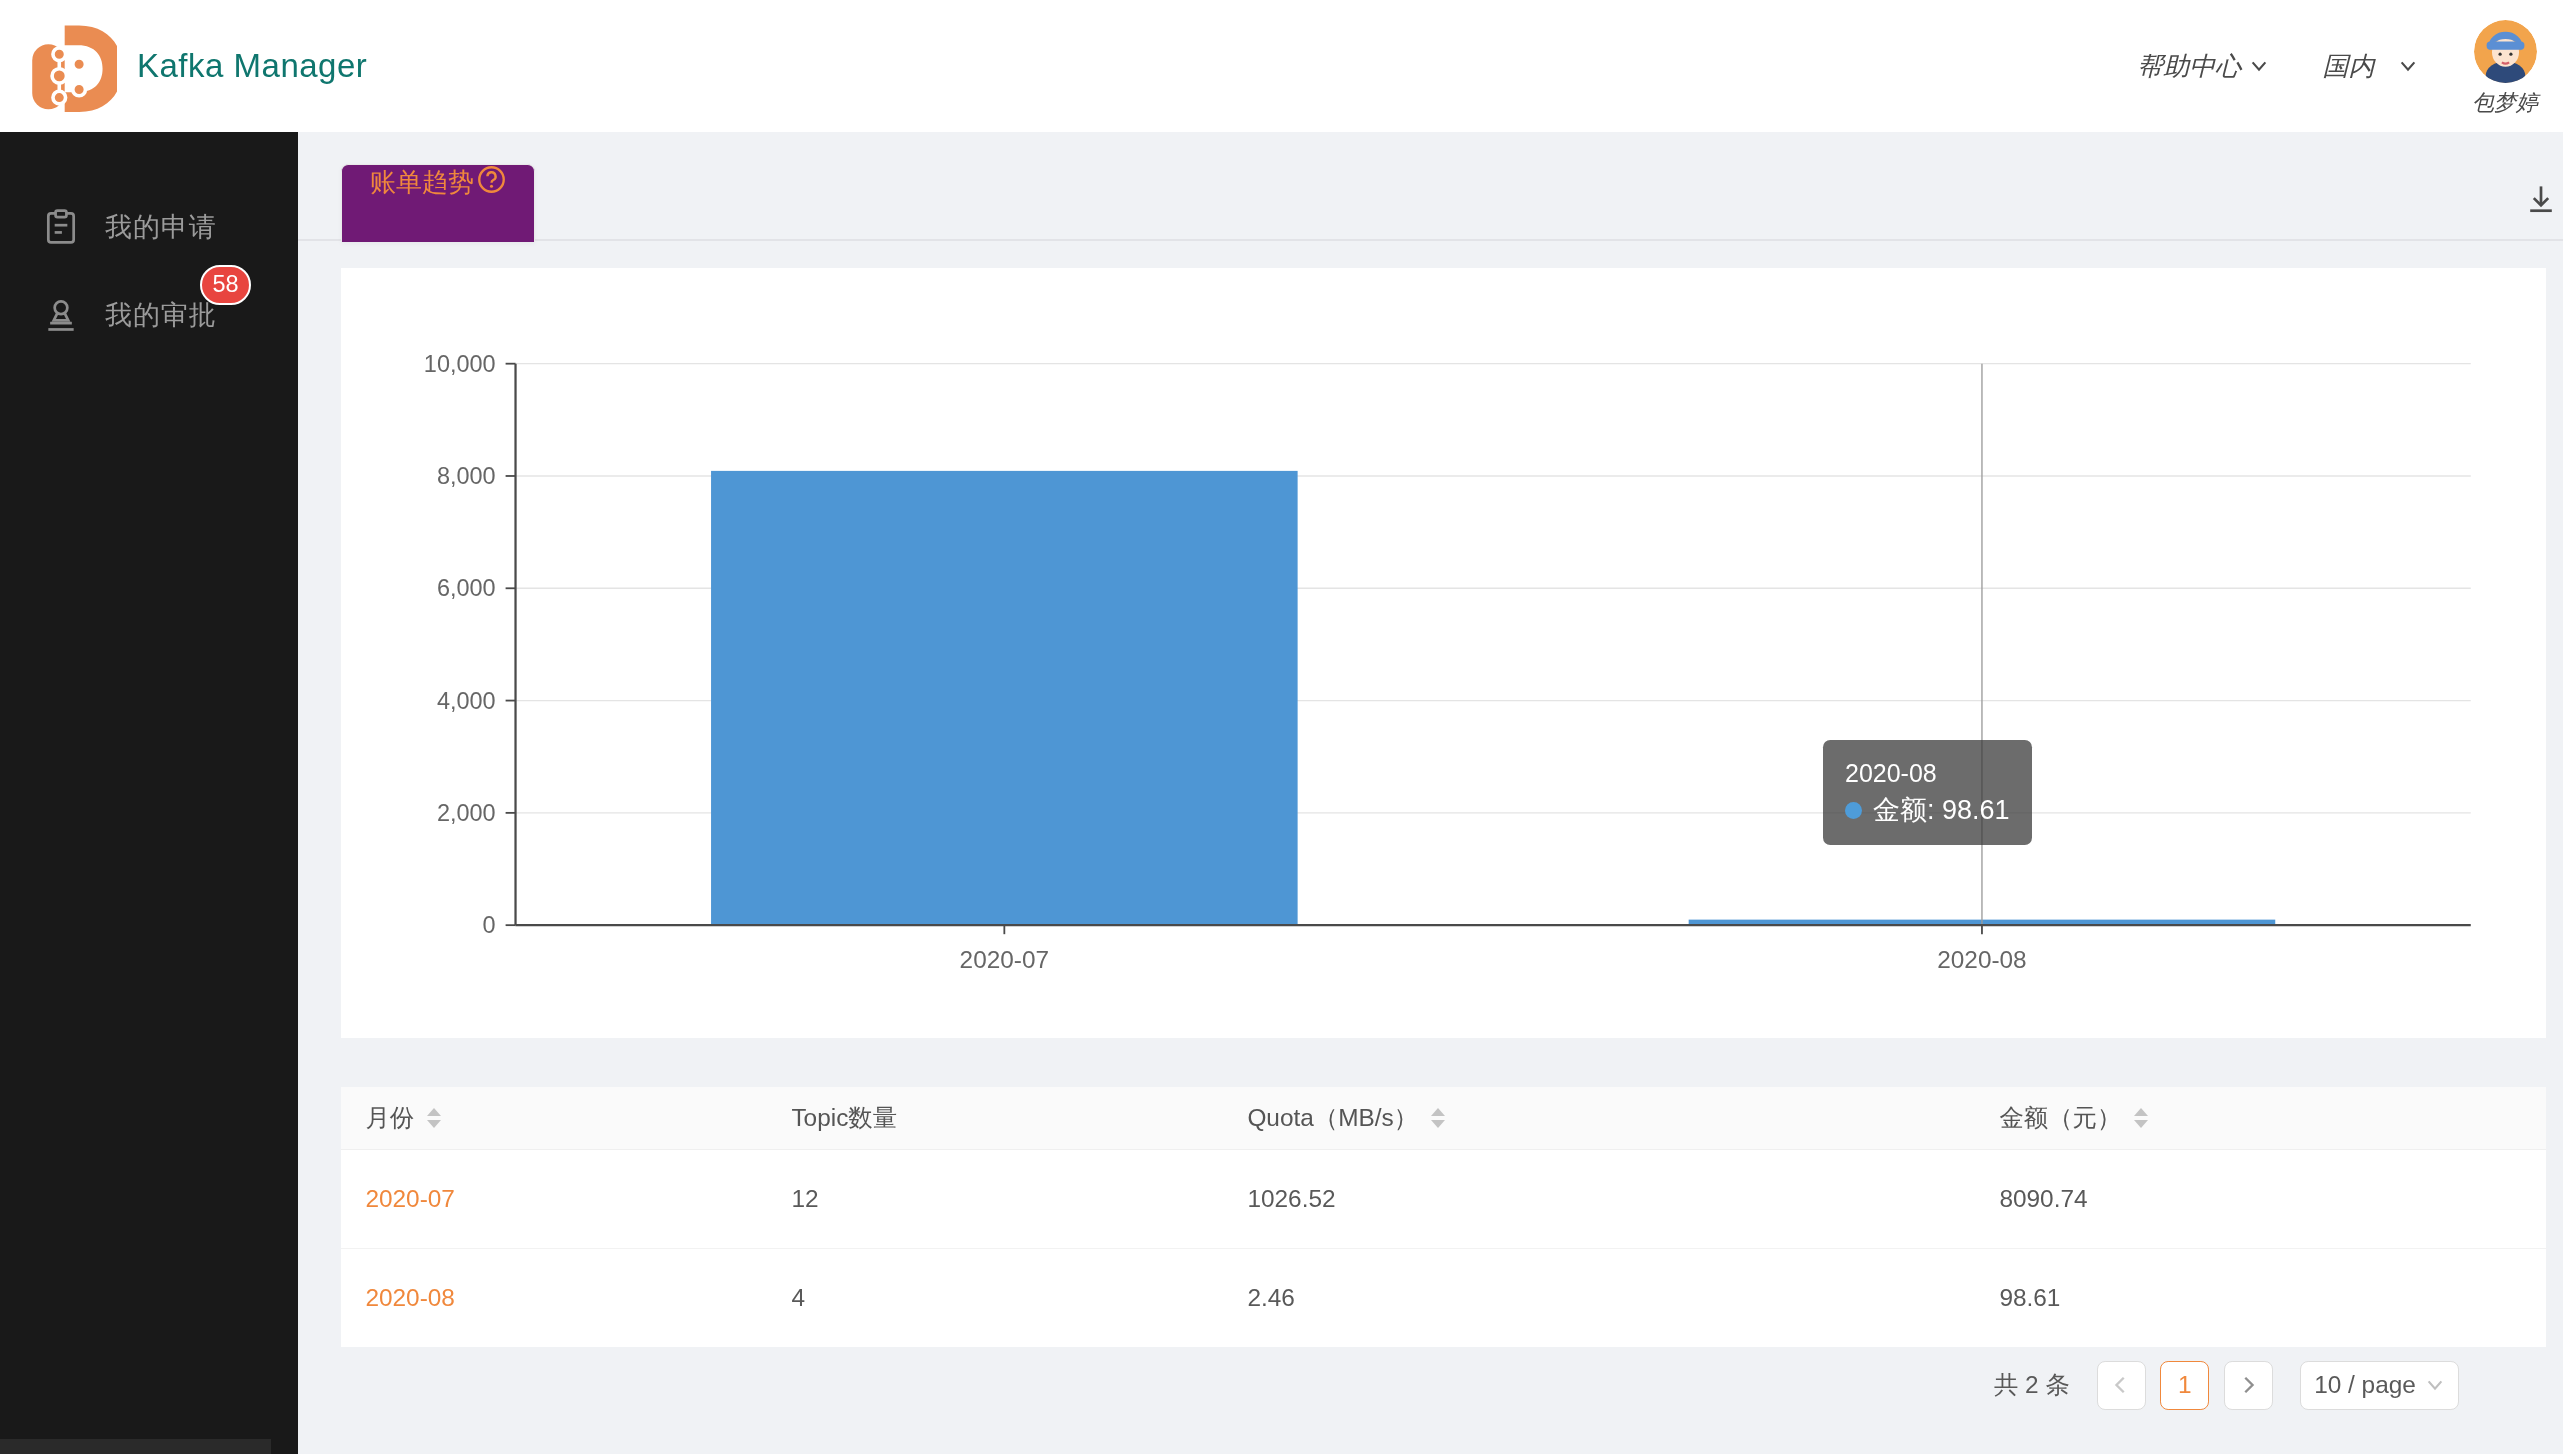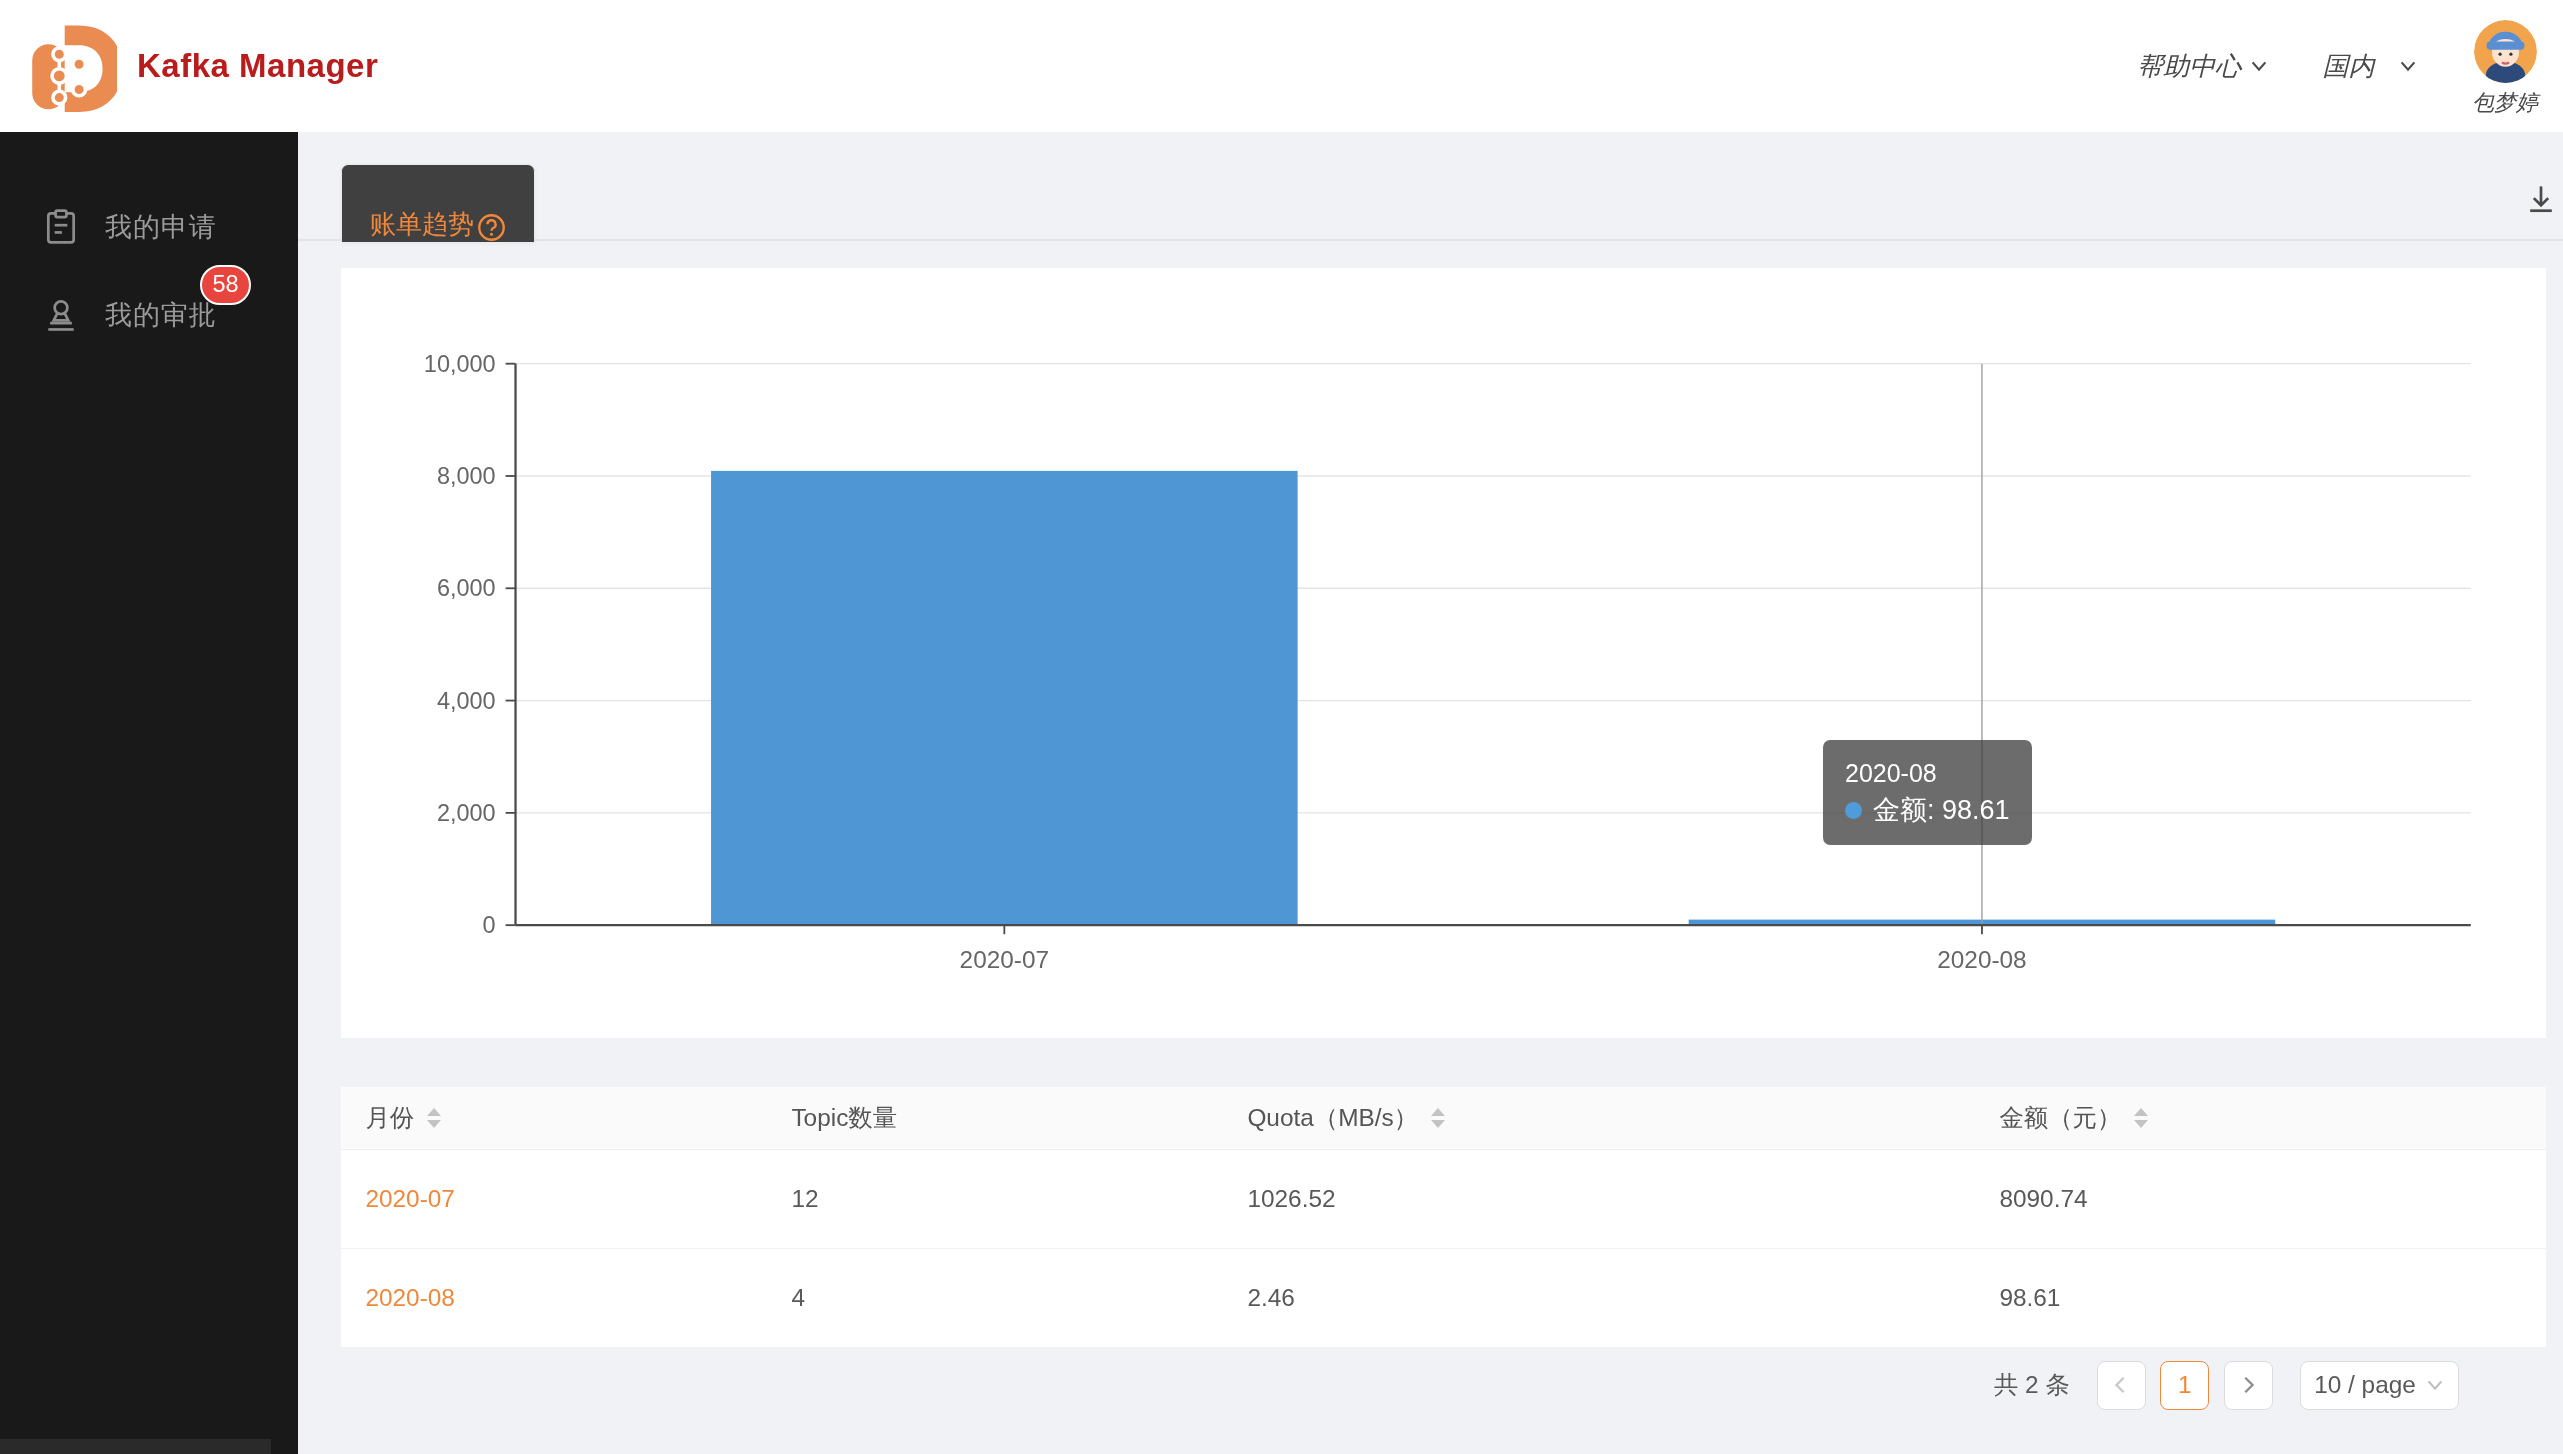--- a/index.html
+++ b/index.html
@@ -7,21 +7,21 @@
     width:2563px;height:1454px;overflow:hidden;
     background:#F0F2F5;
     font-family:"Liberation Sans","DejaVu Sans",sans-serif;
     -webkit-font-smoothing:antialiased;
   }
   #app{position:relative;width:2563px;height:1454px;}
 
   
   .header{position:absolute;left:0;top:0;width:2563px;height:132px;background:#fff;z-index:5;}
   .brand{position:absolute;left:25px;top:20px;display:flex;align-items:center;gap:20px;height:92px;}
-  .brand-title{font-size:33px;color:#b91c1c;font-weight:700;letter-spacing:0.5px;}
+  .brand-title{font-size:33px;color:#0f766e;font-weight:400;letter-spacing:0.5px;}
   .topnav{position:absolute;left:592px;top:0;height:132px;display:flex;align-items:center;gap:103px;}
   .topnav .nav-item{font-size:26px;color:#4a4a4a;cursor:pointer;white-space:nowrap;}
   .header-right{position:absolute;right:25px;top:0;height:132px;display:flex;align-items:center;gap:54px;font-style:italic;}
   .hdr-link{display:flex;align-items:center;font-size:26px;color:#4a4a4a;cursor:pointer;gap:7.2px;}
   .chev{width:20px;height:20px;}
   .user-block{display:flex;flex-direction:column;align-items:center;margin-top:5.4px;justify-content:flex-end;}
   .avatar{width:63px;height:63px;border-radius:50%;overflow:hidden;}
   .user-name{font-size:22px;color:#4a4a4a;margin-top:5.4px;}
 
   
@@ -31,22 +31,22 @@
   .side-item .s-icon{width:38px;height:38px;flex:0 0 38px;color:#8c8c8c;}
   .side-item .s-label{font-size:27px;letter-spacing:0.9px;}
   .side-item.active{color:#F0883C;}
   .side-item.active .s-icon{color:#F0883C;}
   .badge{position:absolute;left:200px;top:-6.3px;min-width:51px;height:40px;background:#E8453F;border:2.7px solid #fff;
     border-radius:22px;color:#fff;font-size:23.5px;display:flex;align-items:center;justify-content:center;box-sizing:border-box;}
   .side-scroll{position:absolute;left:0;bottom:0;width:271px;height:15.4px;background:#2a2a2a;}
 
   
   .toolbar-line{position:absolute;left:298px;top:239px;width:2265px;height:1.8px;background:#E2E3E7;}
-  .bill-tab{position:absolute;left:341px;top:164px;width:192px;height:77px;background:#404040;border:0.9px solid #E9E9E9;border-bottom:none;
-    border-radius:7.2px 7.2px 0 0;display:flex;align-items:flex-end;justify-content:center;gap:3px;z-index:6;cursor:pointer;
+  .bill-tab{position:absolute;left:341px;top:164px;width:192px;height:77px;background:#701a75;border:0.9px solid #E9E9E9;border-bottom:none;
+    border-radius:7.2px 7.2px 0 0;display:flex;align-items:flex-start;justify-content:center;gap:3px;z-index:6;cursor:pointer;
     box-shadow:0 1.8px 5.4px rgba(0,0,0,0.04);}
   .bill-tab .tab-label{font-size:26px;color:#F0883C;}
   .q-icon{width:29px;height:29px;color:#F0883C;}
   .date-range{position:absolute;left:1963px;top:168px;width:537px;height:60px;background:#fff;border:1.8px solid #DCDCDC;border-radius:12.6px;
     box-sizing:border-box;display:flex;align-items:center;justify-content:space-between;padding:0 23.5px;}
   .date-val{font-size:26px;color:#595959;cursor:text;}
   .date-sep{font-size:26px;color:#BFBFBF;}
   .cal-icon{width:31px;height:31px;color:#C9C9C9;cursor:pointer;}
   .dl-btn{position:absolute;left:2523px;top:181px;width:36px;height:36px;color:#4a4a4a;cursor:pointer;}
 

